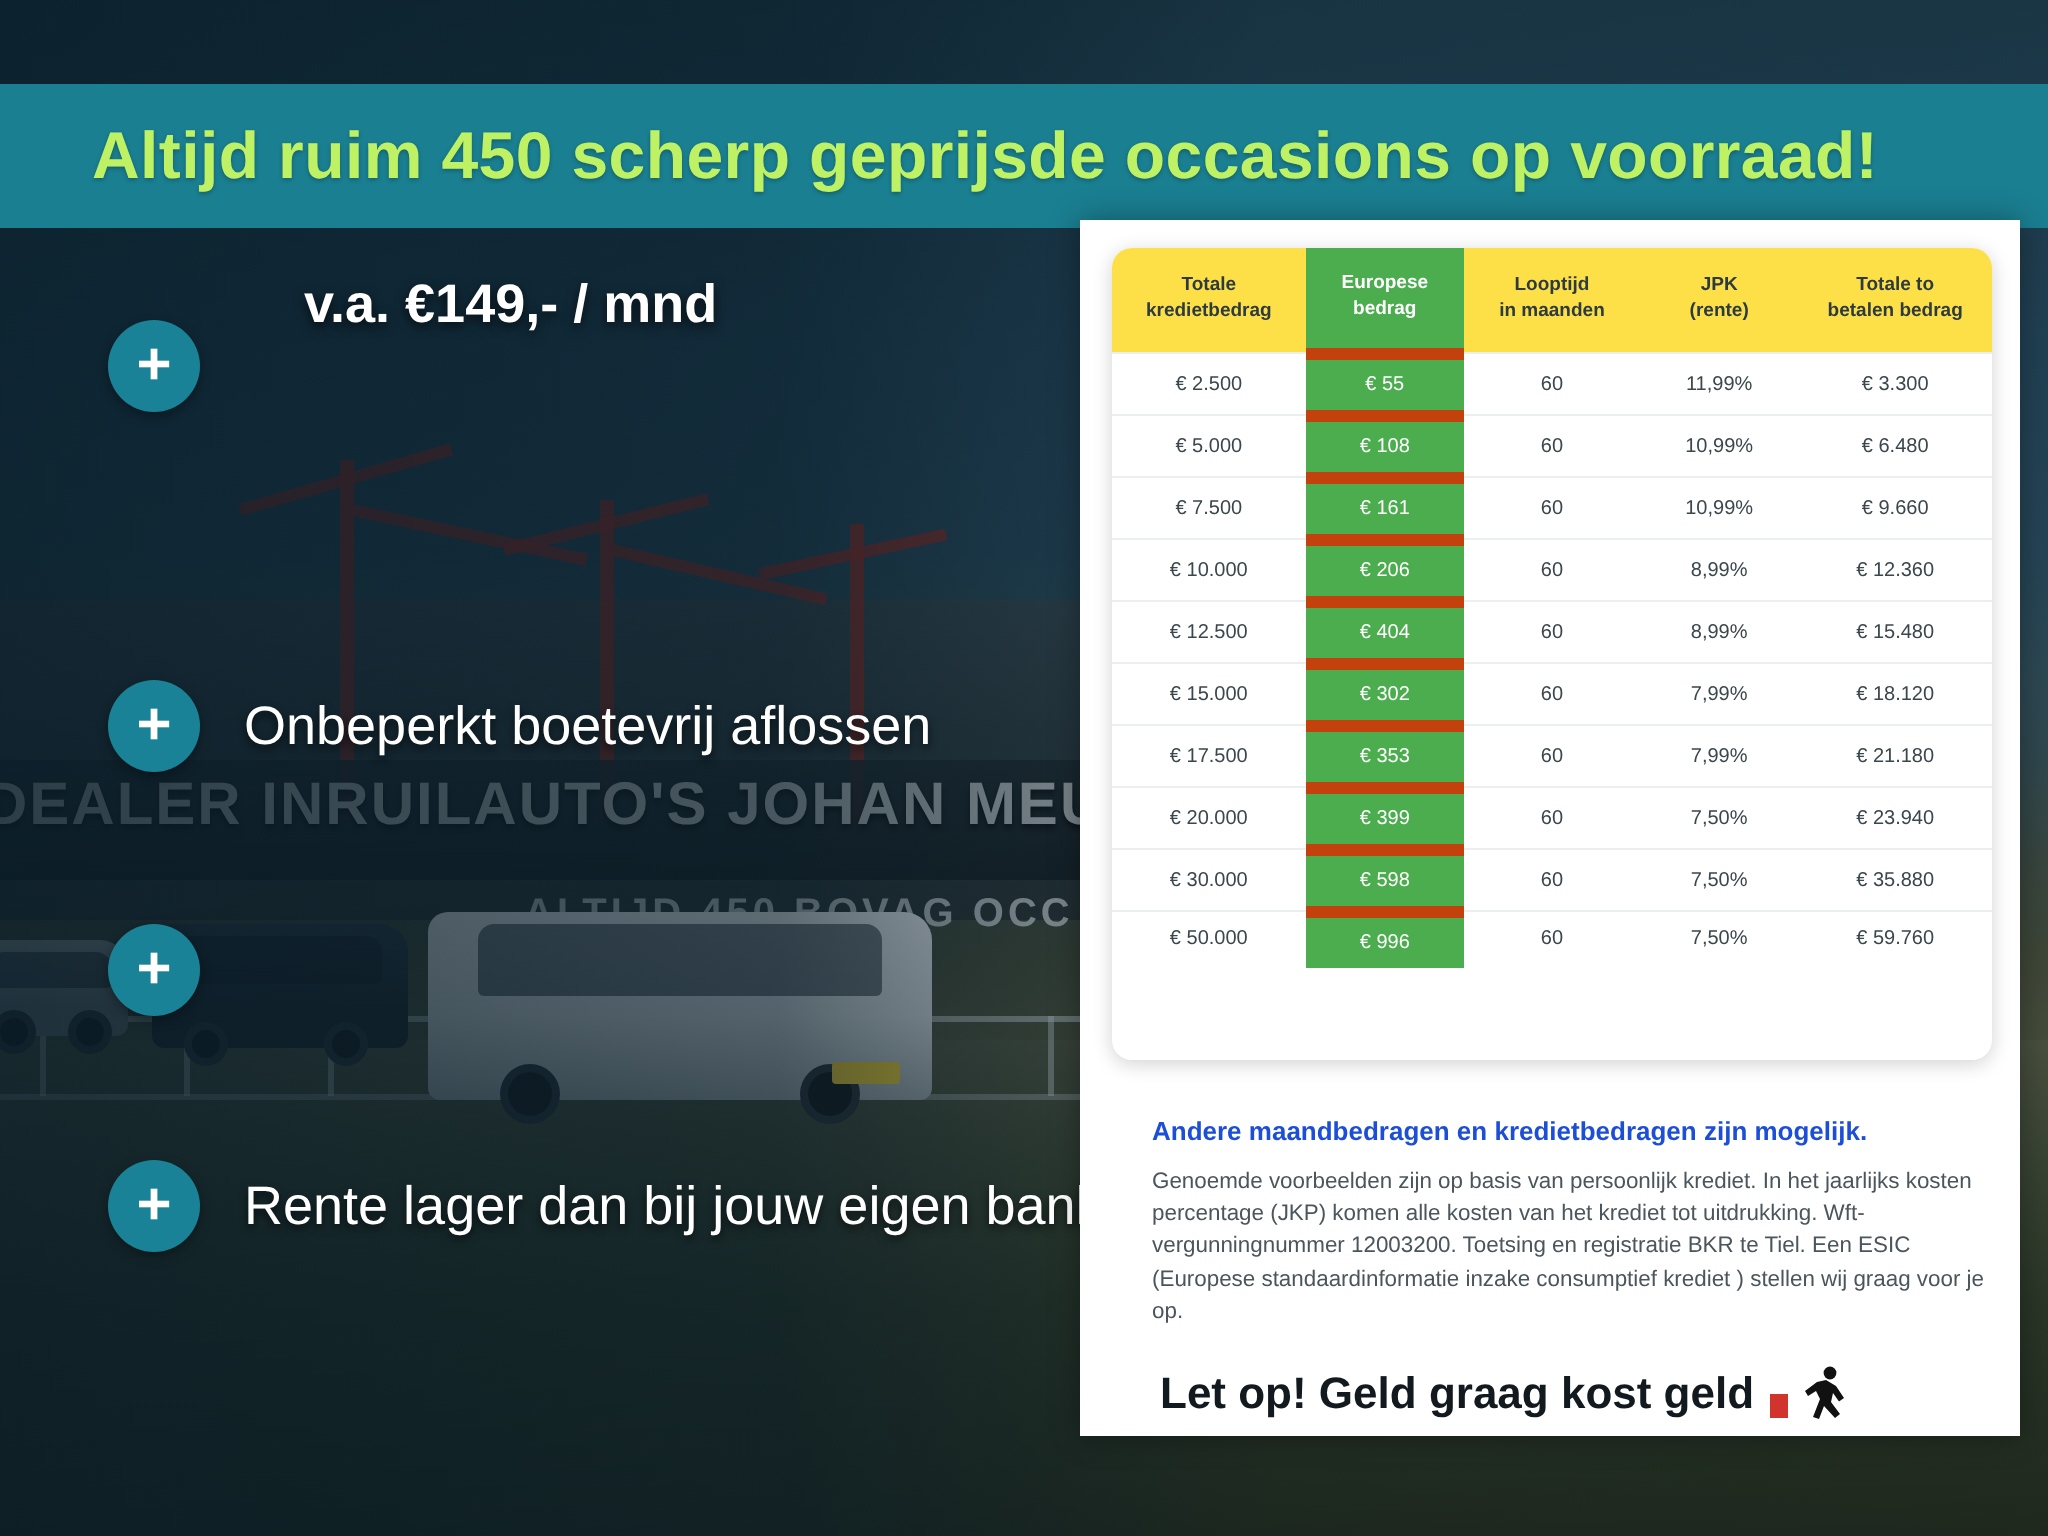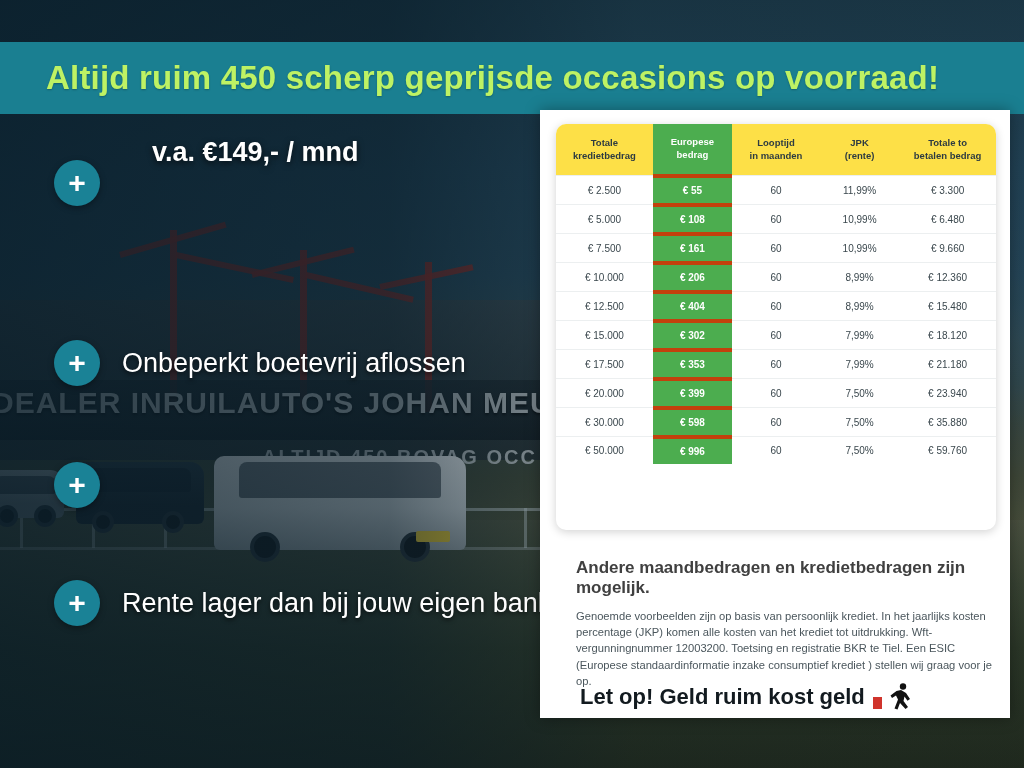--- a/index.html
+++ b/index.html
@@ -154,32 +154,32 @@
     padding: 12px 2px 12px; text-align: center; line-height: 1.35;
     vertical-align: middle; background: #fde047;
   }
   table.rate th.hl, table.rate td.hl {
     background: #4cad4f; color: #ffffff;
   }
   table.rate td {
     font-size: 10px; color: #3a474d; text-align: center;
     padding: 7px 2px; border-top: 1px solid #eceff0;
   }
-  table.rate td.hl { color: #ffffff; border-top: 4px solid #c2410c; font-weight: bold; margin-top: 40px;}
+  table.rate td.hl { color: #ffffff; border-top: 6px solid #c2410c; font-weight: normal; margin-top: 40px;}
   table.rate col.c1 { width: 22%; }
   table.rate col.c2 { width: 18%; }
   table.rate col.c3 { width: 20%; }
   table.rate col.c4 { width: 18%; }
   table.rate col.c5 { width: 22%; }
 
   .note {
     position: absolute; left: 36px; top: 448px; width: 418px;
   }
   .note-title {
-    color: #404040; font-size: 17px; font-weight: bold; margin-bottom: 10px;
+    color: #1d4ed8; font-size: 13px; font-weight: bold; margin-bottom: 10px;
   }
   .note-body {
     color: #4a565c; font-size: 11.2px; line-height: 1.45;
   }
   .disclaimer {
     position: absolute; left: 40px; top: 572px; display: flex; align-items: center;
   }
   .disclaimer-text {
     color: #121a1f; font-size: 22px; font-weight: bold; white-space: nowrap;
   }
@@ -379,21 +379,21 @@
         </tbody>
       </table>
     </div>
 
     <div class="note">
       <div class="note-title">Andere maandbedragen en kredietbedragen zijn mogelijk.</div>
       <div class="note-body">Genoemde voorbeelden zijn op basis van persoonlijk krediet. In het jaarlijks kosten percentage (JKP) komen alle kosten van het krediet tot uitdrukking. Wft-vergunningnummer 12003200. Toetsing en registratie BKR te Tiel. Een ESIC (Europese standaardinformatie inzake consumptief krediet ) stellen wij graag voor je op.</div>
     </div>
 
     <div class="disclaimer">
-      <div class="disclaimer-text">Let op! Geld ruim kost geld</div>
+      <div class="disclaimer-text">Let op! Geld graag kost geld</div>
       <div class="warn-icon">
         <div class="box"></div>
         <svg class="person" viewBox="0 0 30 30">
           <circle cx="18" cy="4.5" r="3.2" fill="#111"></circle>
           <path d="M16 8 L21 11 L25 17 L22.5 18.8 L19.5 14.5 L18.5 19 L23 25 L20.5 27 L15 21 L12.5 27.5 L9.5 26.5 L13 17.5 L11 13.5 L7 16 L5.5 13.5 L11.5 9 Z" fill="#111"></path>
         </svg>
       </div>
     </div>
 
   </div>

